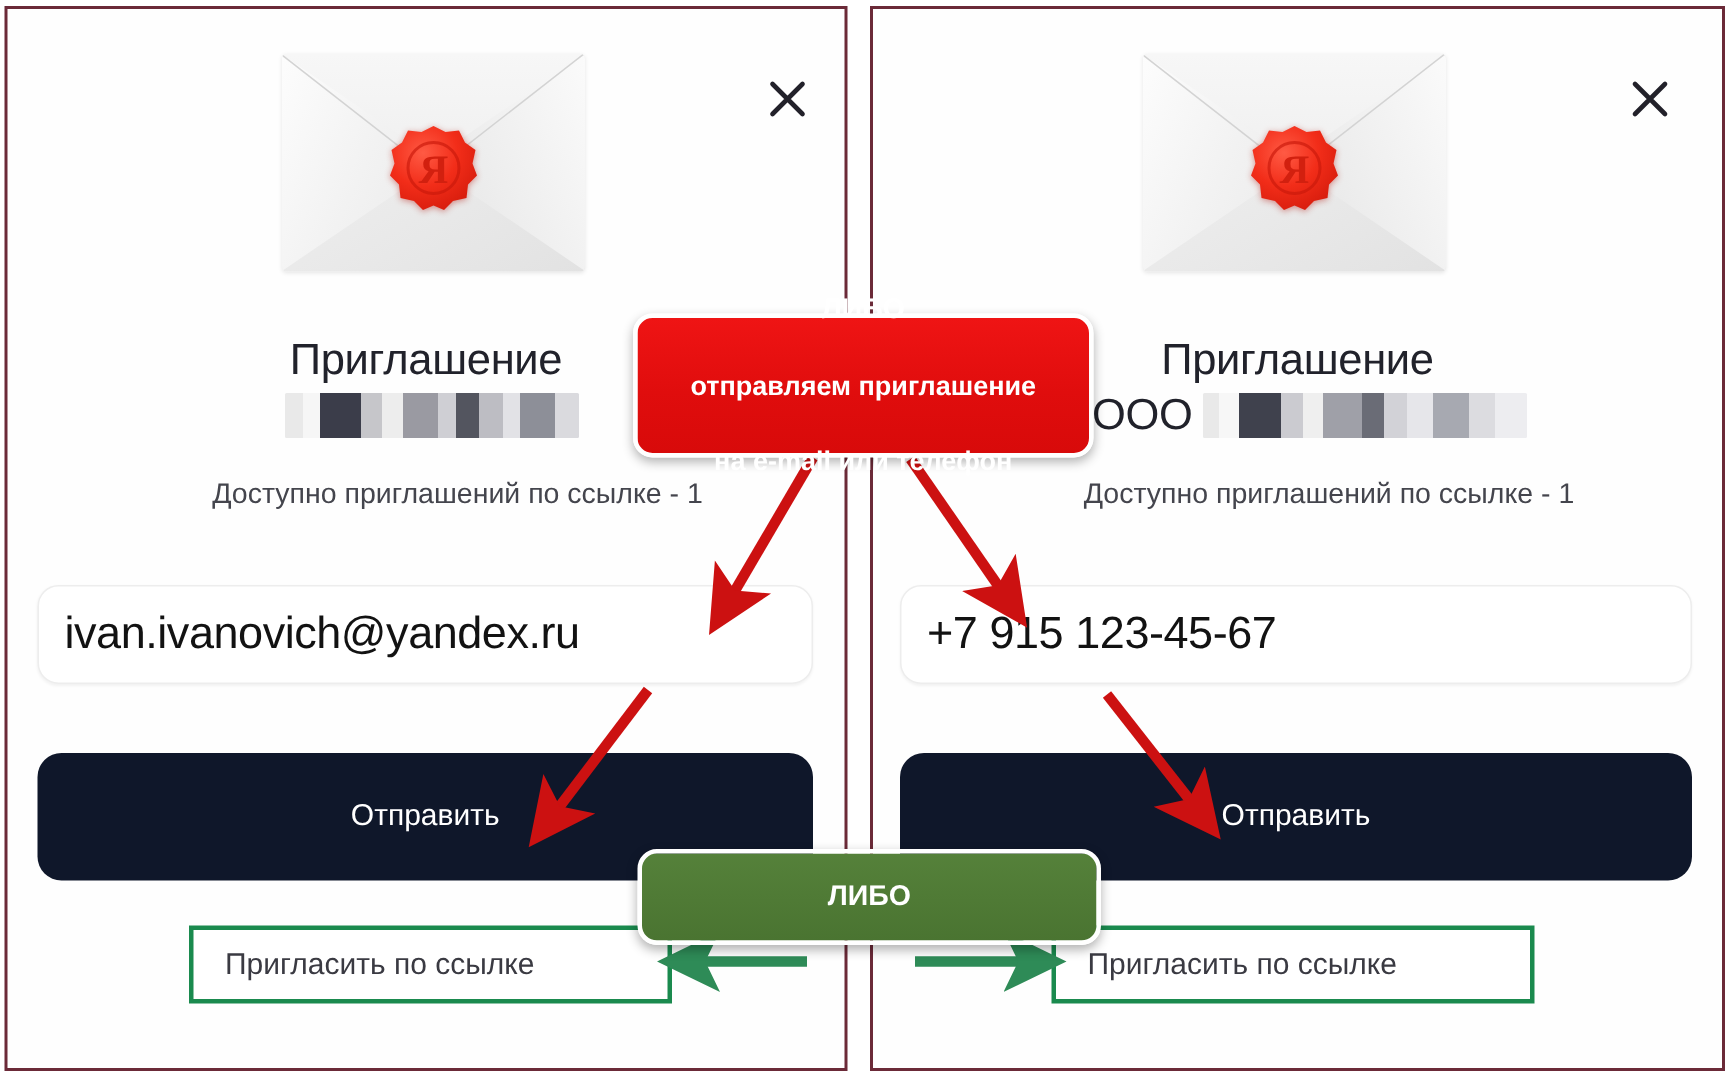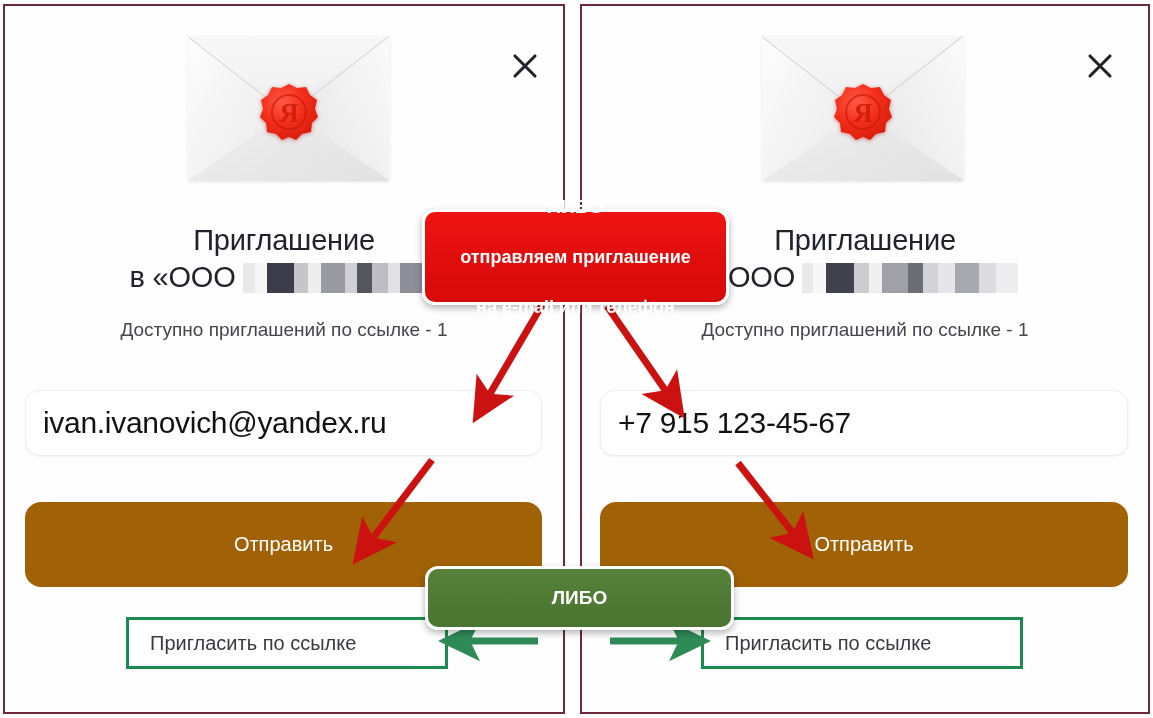--- a/index.html
+++ b/index.html
@@ -65,38 +65,38 @@
     line-height:1.28;letter-spacing:-.2px;
   }
   .title-line{white-space:nowrap;}
   .blur-name{
     display:inline-block;vertical-align:-6px;margin-left:7px;
     width:196px;height:30px;border-radius:1px;
   }
   .blur-right{width:216px;}
   .subtitle{
     position:absolute;text-align:center;width:100%;
-    font-size:19px;color:#44454d;font-weight:400;
+    font-size:19px;color:#44454d;font-weight:400;padding-left:21px;
   }
 
   
   .field{
     position:absolute;height:66px;border:1px solid #ededed;
     border-radius:14px;background:#ffffff;
     box-shadow:0 1px 2px rgba(0,0,0,.05);
     display:flex;align-items:center;box-sizing:border-box;
   }
   .field-value{
     padding-left:17px;font-size:30px;color:#121212;font-weight:400;
     letter-spacing:-.3px;white-space:nowrap;
   }
 
   
   .btn-primary{
-    position:absolute;height:85px;border-radius:16px;background:#a16207;
+    position:absolute;height:85px;border-radius:16px;background:#0f172a;
     display:flex;align-items:center;justify-content:center;
     color:#ffffff;font-size:20px;font-weight:400;cursor:pointer;
   }
 
   
   .link-box{
     position:absolute;border:3px solid #1a8a4e;background:#ffffff;
     display:flex;align-items:center;box-sizing:border-box;
   }
   .link-label{
@@ -159,21 +159,21 @@
           <path d="M31 2 L39 6 L48 5 L52 13 L59 18 L57 27 L60 35 L54 41 L53 50 L44 52 L38 58 L31 55 L24 58 L18 52 L9 50 L8 41 L2 35 L5 27 L3 18 L10 13 L14 5 L23 6 Z" fill="url(#sealgL)"></path>
           <circle cx="31" cy="30" r="17" fill="none" stroke="#c9190b" stroke-width="2" opacity=".65"></circle>
           <text x="31" y="40" font-family="'Liberation Serif',serif" font-size="27" font-weight="700" fill="#d2200f" text-anchor="middle" transform="scale(-1,1) translate(-62,0)">R</text>
         </svg>
       </div>
     </div>
 
     <div class="dlg-title" style="left:0;top:216px;width:100%;">
       <div class="title-line">Приглашение</div>
       <div class="title-line">
-        <span>в «ООО</span><span class="blur-name" style="background:
+        <span class="blur-name" style="background:
           linear-gradient(90deg,
             #e9e9e9 0 6%, #f6f6f6 6% 12%, #3b3d4a 12% 26%,
             #c6c6ca 26% 33%, #ededed 33% 40%, #9a9aa2 40% 52%,
             #cfcfd4 52% 58%, #53555f 58% 66%, #bdbdc3 66% 74%,
             #e2e2e6 74% 80%, #8d8f98 80% 92%, #dadade 92% 100%);"></span>
       </div>
     </div>
 
     <div class="subtitle" style="left:0;top:313px;">Доступно приглашений по ссылке - 1</div>
 

